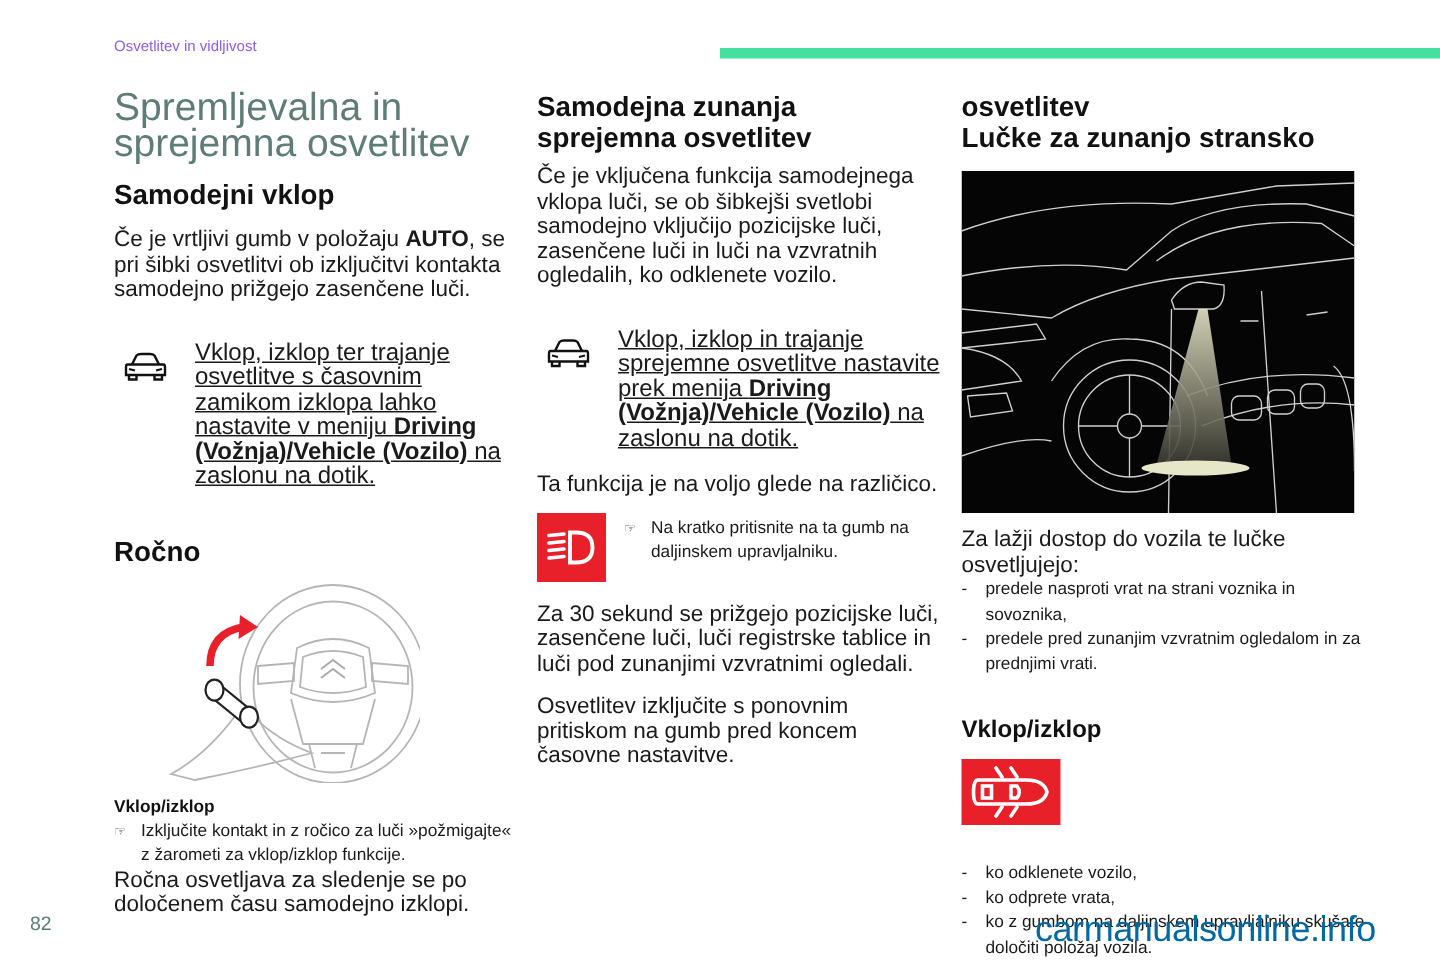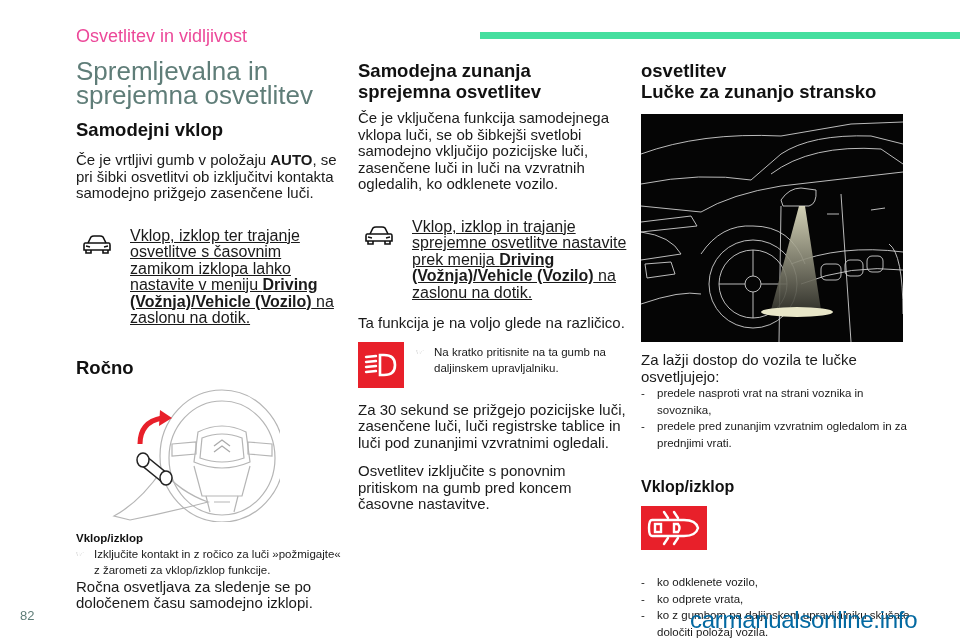--- a/index.html
+++ b/index.html
@@ -1,19 +1,19 @@
 <!DOCTYPE html>
 <html><head>
 <meta charset="utf-8">
 <style>
   * { box-sizing: border-box; margin: 0; padding: 0; }
   html, body { width: 960px; height: 640px; background: #ffffff; overflow: hidden; }
   body { position: relative; font-family: "Liberation Sans", sans-serif; color: #1a1a1a; }
 
-  .header-title { position: absolute; left: 76px; top: 26px; font-size: 18px; color: #ec4899; }
+  .header-title { position: absolute; left: 76px; top: 26px; font-size: 10px; color: #8b5cf6; }
   .header-bar { position: absolute; left: 480px; top: 32px; width: 480px; height: 7px; background: #45df9f; }
 
   .col { position: absolute; top: 56px; }
   .col1 { left: 76px; width: 268px; }
   .col2 { left: 358px; width: 270px; }
   .col3 { left: 641px; width: 270px; }
 
   .page-title { font-size: 26px; line-height: 24px; color: #5f7d78; font-weight: normal; margin-top: 3px; }
   h2.sec { font-size: 18.5px; line-height: 21px; font-weight: bold; color: #111; }
   h3.sub { font-size: 16px; line-height: 19px; font-weight: bold; color: #111; }

